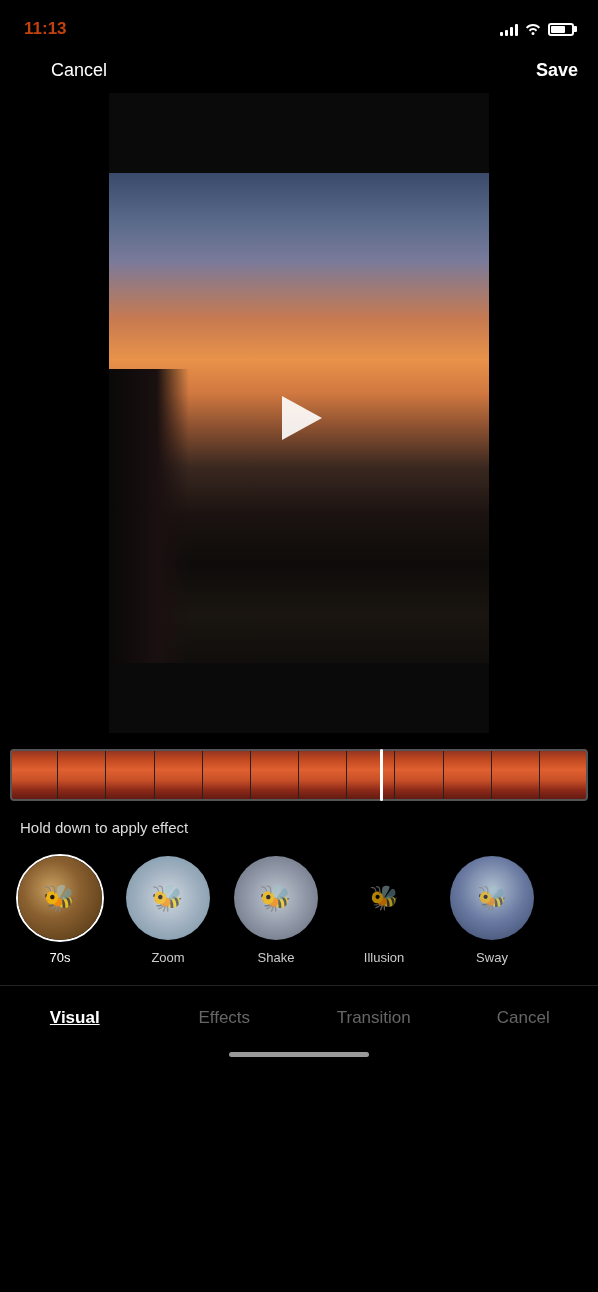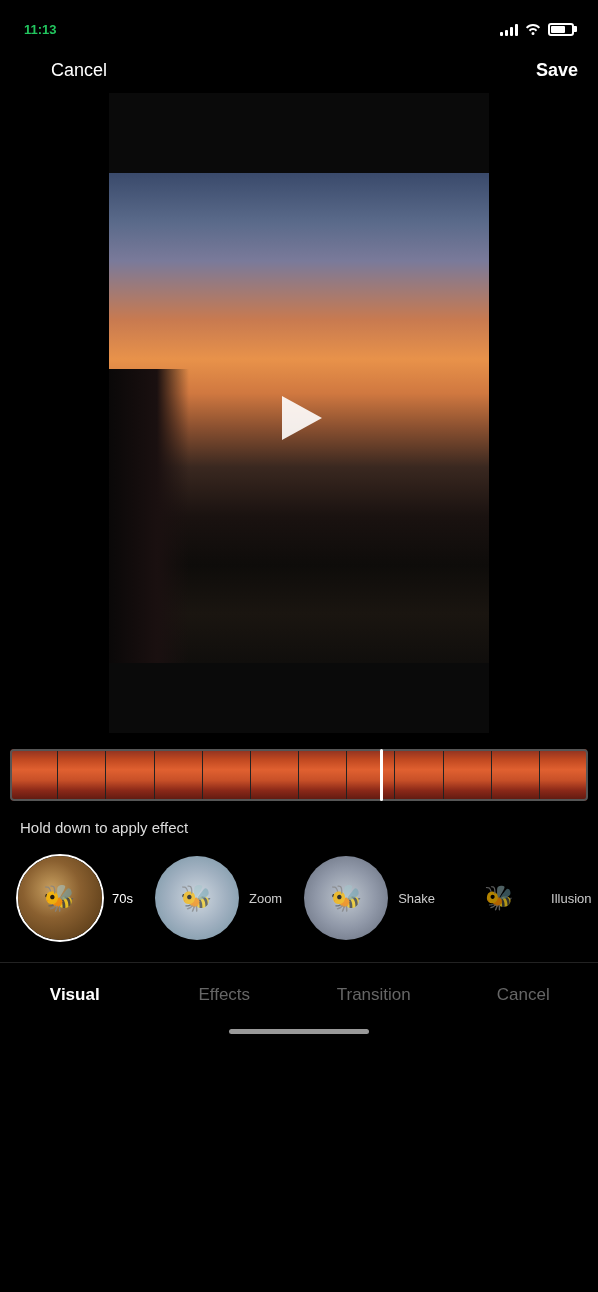--- a/index.html
+++ b/index.html
@@ -17,23 +17,23 @@
 
     
     .status-bar {
       display: flex;
       justify-content: space-between;
       align-items: center;
       padding: 14px 24px 8px;
       height: 52px;
     }
     .status-time {
-      font-size: 13px;
+      font-size: 17px;
       font-weight: 600;
-      color: #22c55e;
+      color: #c2410c;
     }
     .status-icons {
       display: flex;
       align-items: center;
       gap: 6px;
     }
     .signal-bars {
       display: flex;
       align-items: flex-end;
       gap: 2px;
@@ -229,20 +229,21 @@
       display: flex;
       gap: 20px;
       padding: 4px 16px 8px;
       overflow-x: auto;
       scrollbar-width: none;
     }
     .effects-row::-webkit-scrollbar { display: none; }
 
     .effect-item {
       display: flex;
+      flex-direction: column;
       align-items: center;
       gap: 8px;
       cursor: pointer;
       flex-shrink: 0;
     }
     .effect-circle {
       width: 88px;
       height: 88px;
       border-radius: 50%;
       overflow: hidden;
@@ -350,20 +351,21 @@
     .tab-item {
       flex: 1;
       text-align: center;
       font-size: 17px;
       cursor: pointer;
       padding: 6px 4px;
     }
     .tab-item.active {
       color: #fff;
       font-weight: 700;
+      text-decoration: underline;
     }
     .tab-item.inactive {
       color: #666;
       font-weight: 400;
     }
 
     
     .home-indicator {
       display: flex;
       justify-content: center;

